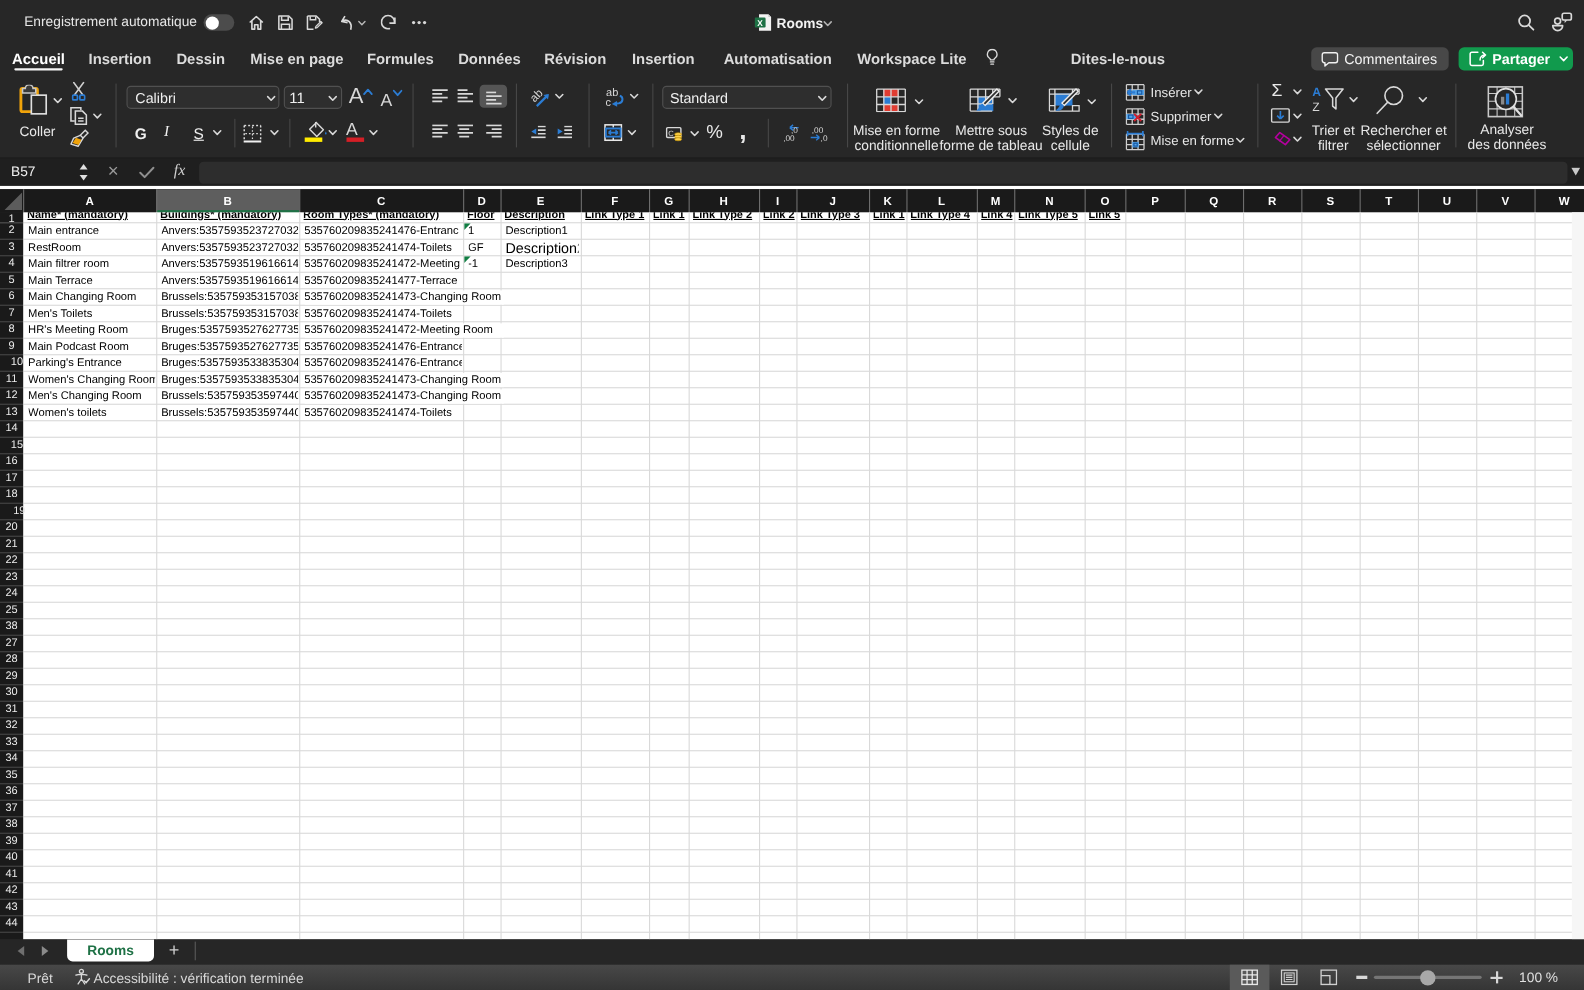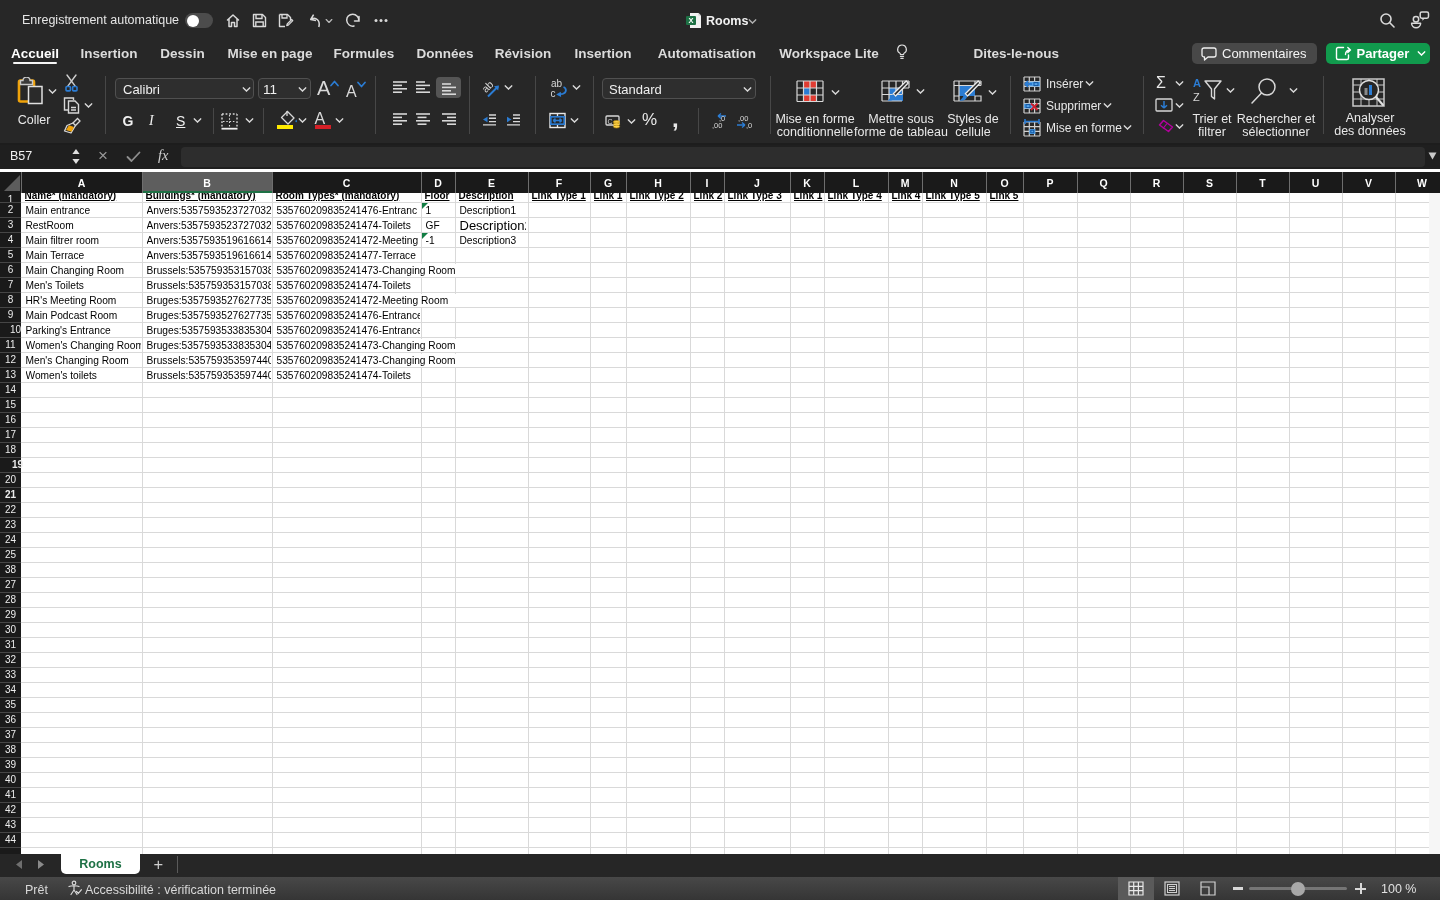--- a/index.html
+++ b/index.html
@@ -516,39 +516,39 @@
 <div class="abs" style="left:0;top:352px;width:21px;height:1px;background:#464646"></div>
 <div class="lbl" style="left:0;top:354.0px;width:21px;text-align:center;font-size:10px;font-weight:400;color:#ececec">12</div>
 <div class="abs" style="left:21px;top:367px;width:1408px;height:1px;background:#d9d9d9"></div>
 <div class="abs" style="left:0;top:367px;width:21px;height:1px;background:#464646"></div>
 <div class="lbl" style="left:0;top:369.0px;width:21px;text-align:center;font-size:10px;font-weight:400;color:#ececec">13</div>
 <div class="abs" style="left:21px;top:382px;width:1408px;height:1px;background:#d9d9d9"></div>
 <div class="abs" style="left:0;top:382px;width:21px;height:1px;background:#464646"></div>
 <div class="lbl" style="left:0;top:384.0px;width:21px;text-align:center;font-size:10px;font-weight:400;color:#ececec">14</div>
 <div class="abs" style="left:21px;top:397px;width:1408px;height:1px;background:#d9d9d9"></div>
 <div class="abs" style="left:0;top:397px;width:21px;height:1px;background:#464646"></div>
-<div class="lbl" style="left:0;top:399.0px;width:21px;text-align:center;font-size:10px;font-weight:400;color:#ececec">15</div>
+<div class="lbl" style="left:0;top:399.0px;width:21px;text-align:right;font-size:10px;font-weight:400;color:#ececec">15</div>
 <div class="abs" style="left:21px;top:412px;width:1408px;height:1px;background:#d9d9d9"></div>
 <div class="abs" style="left:0;top:412px;width:21px;height:1px;background:#464646"></div>
 <div class="lbl" style="left:0;top:414.0px;width:21px;text-align:center;font-size:10px;font-weight:400;color:#ececec">16</div>
 <div class="abs" style="left:21px;top:427px;width:1408px;height:1px;background:#d9d9d9"></div>
 <div class="abs" style="left:0;top:427px;width:21px;height:1px;background:#464646"></div>
 <div class="lbl" style="left:0;top:429.0px;width:21px;text-align:center;font-size:10px;font-weight:400;color:#ececec">17</div>
 <div class="abs" style="left:21px;top:442px;width:1408px;height:1px;background:#d9d9d9"></div>
 <div class="abs" style="left:0;top:442px;width:21px;height:1px;background:#464646"></div>
 <div class="lbl" style="left:0;top:444.0px;width:21px;text-align:center;font-size:10px;font-weight:400;color:#ececec">18</div>
 <div class="abs" style="left:21px;top:457px;width:1408px;height:1px;background:#d9d9d9"></div>
 <div class="abs" style="left:0;top:457px;width:21px;height:1px;background:#464646"></div>
-<div class="lbl" style="left:0;top:459.0px;width:35px;text-align:center;font-size:10px;font-weight:700;color:#ececec">19</div>
+<div class="lbl" style="left:0;top:459.0px;width:35px;text-align:center;font-size:10px;font-weight:400;color:#ececec">19</div>
 <div class="abs" style="left:21px;top:472px;width:1408px;height:1px;background:#d9d9d9"></div>
 <div class="abs" style="left:0;top:472px;width:21px;height:1px;background:#464646"></div>
 <div class="lbl" style="left:0;top:474.0px;width:21px;text-align:center;font-size:10px;font-weight:400;color:#ececec">20</div>
 <div class="abs" style="left:21px;top:487px;width:1408px;height:1px;background:#d9d9d9"></div>
 <div class="abs" style="left:0;top:487px;width:21px;height:1px;background:#464646"></div>
-<div class="lbl" style="left:0;top:489.0px;width:21px;text-align:center;font-size:10px;font-weight:700;color:#ececec">21</div>
+<div class="lbl" style="left:0;top:489.0px;width:21px;text-align:center;font-size:10px;font-weight:400;color:#ececec">21</div>
 <div class="abs" style="left:21px;top:502px;width:1408px;height:1px;background:#d9d9d9"></div>
 <div class="abs" style="left:0;top:502px;width:21px;height:1px;background:#464646"></div>
 <div class="lbl" style="left:0;top:504.0px;width:21px;text-align:center;font-size:10px;font-weight:400;color:#ececec">22</div>
 <div class="abs" style="left:21px;top:517px;width:1408px;height:1px;background:#d9d9d9"></div>
 <div class="abs" style="left:0;top:517px;width:21px;height:1px;background:#464646"></div>
 <div class="lbl" style="left:0;top:519.0px;width:21px;text-align:center;font-size:10px;font-weight:400;color:#ececec">23</div>
 <div class="abs" style="left:21px;top:532px;width:1408px;height:1px;background:#d9d9d9"></div>
 <div class="abs" style="left:0;top:532px;width:21px;height:1px;background:#464646"></div>
 <div class="lbl" style="left:0;top:534.0px;width:21px;text-align:center;font-size:10px;font-weight:400;color:#ececec">24</div>
 <div class="abs" style="left:21px;top:547px;width:1408px;height:1px;background:#d9d9d9"></div>

